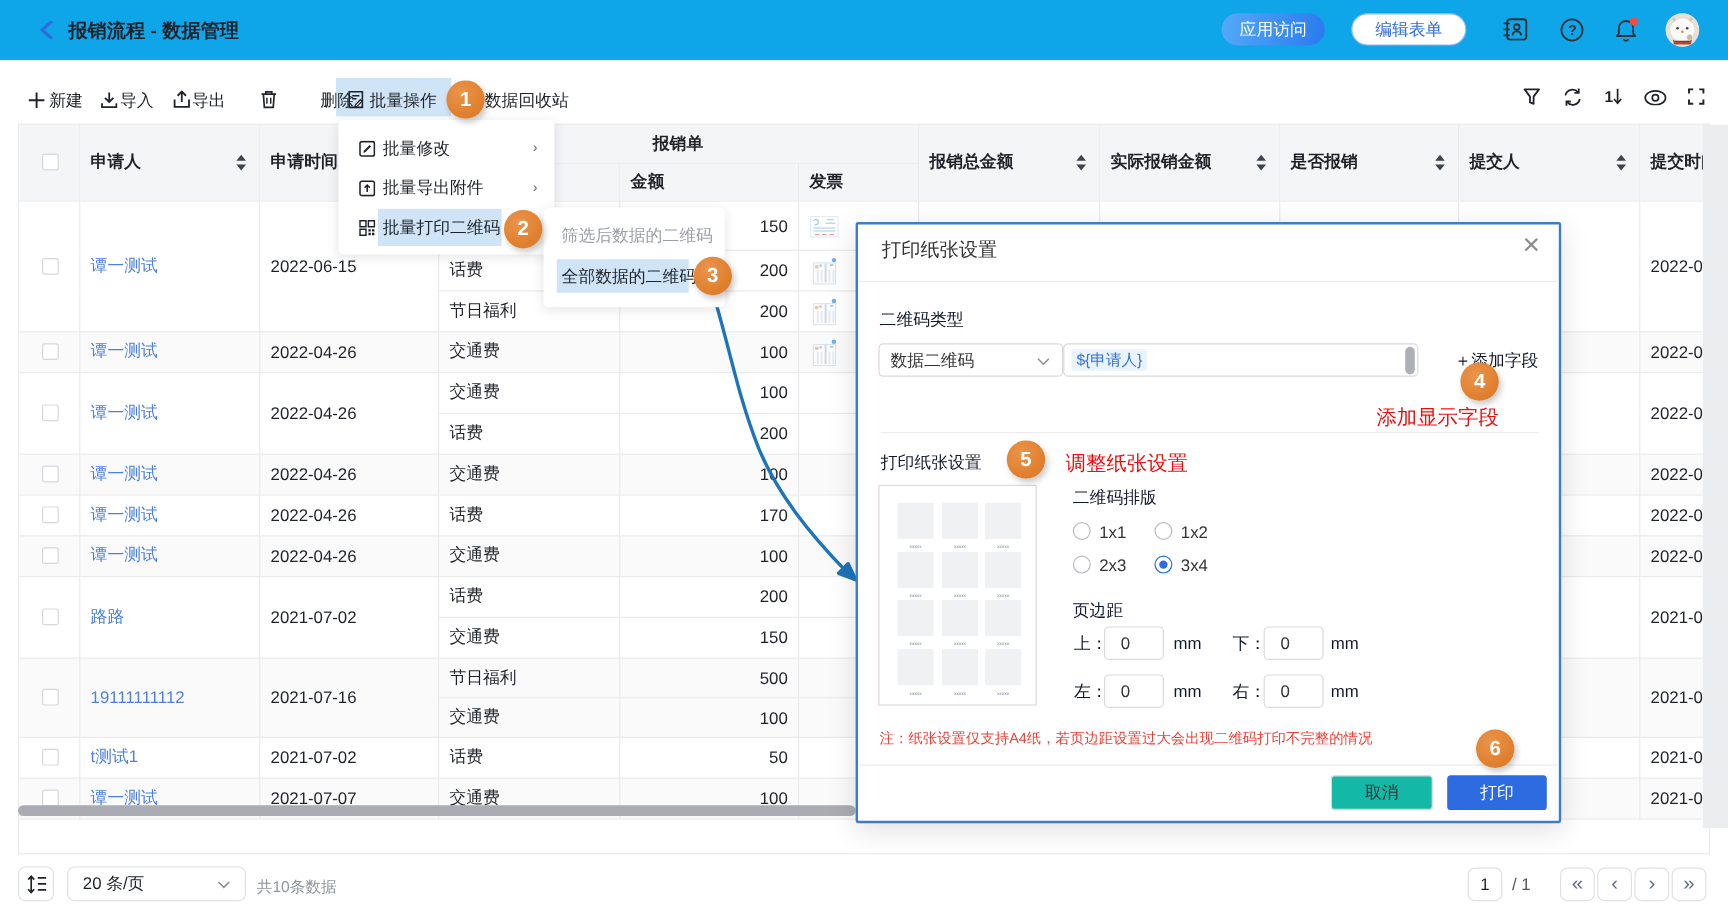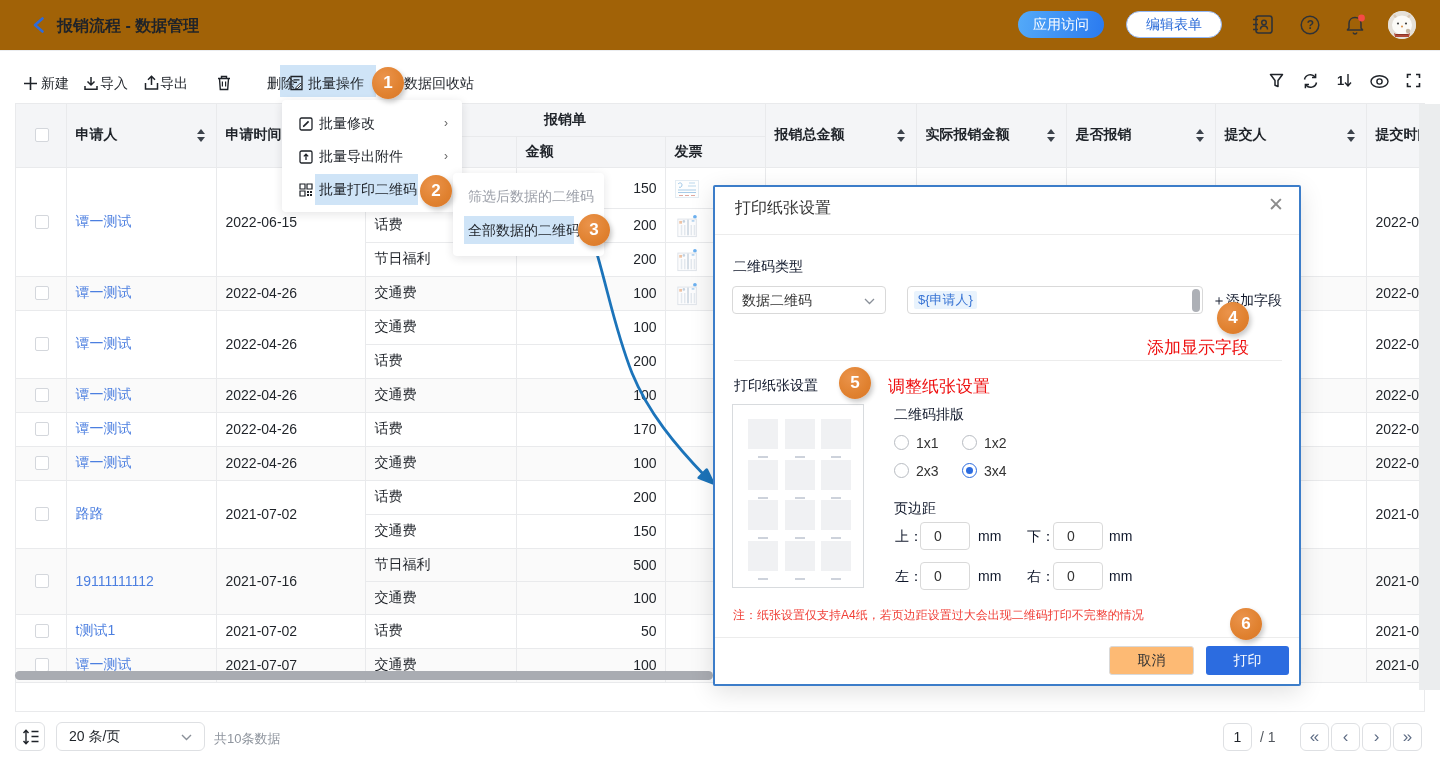--- a/index.html
+++ b/index.html
@@ -2,21 +2,21 @@
 <html lang="zh"><head>
 <meta charset="utf-8">
 <style>
   * { margin:0; padding:0; box-sizing:border-box; }
   html,body { width:1440px; height:757px; overflow:hidden; }
   body { font-family:"Liberation Sans",sans-serif; font-size:14px; color:#1f2329; background:#fff; position:relative; }
   .abs { position:absolute; }
   svg { display:block; }
 
   
-  .topbar { position:absolute; left:0; top:0; width:1440px; height:51px; background:#a16207; border-bottom:1px solid #ebedf0; }
+  .topbar { position:absolute; left:0; top:0; width:1440px; height:51px; background:#0ea5e9; border-bottom:1px solid #ebedf0; }
   .title { position:absolute; left:57px; top:16px; font-size:16px; font-weight:bold; color:#1f2329; }
   .backic { position:absolute; left:32px; top:17px; }
   .btn-primary { position:absolute; left:1018px; top:11px; width:86px; height:27px; border-radius:14px; background:linear-gradient(100deg,#54aaf8,#2a7af0); color:#fff; font-size:14px; text-align:center; line-height:27px; }
   .btn-outline { position:absolute; left:1126px; top:11px; width:96px; height:27px; border-radius:14px; background:#fff; border:1px solid #94b8f7; color:#2b6bd8; font-size:14px; text-align:center; line-height:25px; }
 
   
   .toolbar { position:absolute; left:0; top:51px; width:1440px; height:52px; background:#fff; }
   .titem { position:absolute; top:21px; height:22px; line-height:22px; font-size:14px; color:#1f2329; white-space:nowrap; }
   .batch-bg { position:absolute; left:280px; top:-2px; width:96px; height:32px; background:#cfe4f7; }
 
@@ -57,36 +57,36 @@
   
   .ncircle { position:absolute; width:32px; height:32px; border-radius:50%; background:radial-gradient(circle at 38% 32%,#eb944c,#e0812f 60%,#d8762a); color:#fff; font-size:17px; font-weight:bold; text-align:center; line-height:32px; box-shadow:2px 3px 5px rgba(0,0,0,.22); z-index:60; }
 
   
   .modal { position:absolute; left:713px; top:185px; width:588px; height:501px; background:#fff; border:2px solid #3c7dc9; border-radius:2px; box-shadow:0 6px 24px rgba(0,0,0,.12); z-index:40; }
   .m-title { position:absolute; left:20px; top:11px; font-size:16px; color:#333; }
   .m-close { position:absolute; right:15px; top:6px; font-size:19px; color:#8c8c8c; }
   .m-hr { position:absolute; left:0; right:0; height:1px; background:#ececec; }
   .m-label { position:absolute; font-size:14px; color:#0f172a; }
   .m-select { position:absolute; left:17px; top:99px; width:154px; height:28px; border:1px solid #d9d9d9; border-radius:4px; line-height:26px; padding-left:9px; color:#333; }
-  .m-input { position:absolute; left:192px; top:99px; width:296px; height:28px; border:1px solid #d9d9d9; border-radius:4px; }
+  .m-input { position:absolute; left:171px; top:99px; width:296px; height:28px; border:1px solid #d9d9d9; border-radius:4px; }
   .m-tag { position:absolute; left:6px; top:4px; height:18px; background:#e9f3fd; color:#3773d4; font-size:13px; line-height:18px; padding:0 4px; border-radius:2px; }
   .m-ibar { position:absolute; right:2px; top:2px; width:8px; height:23px; background:#adb0b6; border-radius:4px; }
   .m-gray { position:absolute; left:14px; top:134px; font-size:12px; color:#c3c7cf; }
   .m-red { position:absolute; color:#ee0f0f; font-size:17px; font-family:"Liberation Serif",serif; white-space:nowrap; }
   .m-note { position:absolute; left:18px; top:420px; font-size:12px; color:#f03e36; font-weight:normal; }
   .prev { position:absolute; left:17px; top:217px; width:132px; height:184px; border:1px solid #d8dbde; background:#fff; }
   .pcell { position:absolute; width:30px; }
   .psq { width:30px; height:30px; background:#f0f1f3; }
   .pxx { font-size:5px; color:#7d8aa0; text-align:center; margin-top:4px; transform:scale(.8); }
   .radio { position:absolute; width:15px; height:15px; border:1px solid #b8bcc2; border-radius:50%; background:#fff; }
   .radio.sel { border:1.5px solid #2c6ce0; }
   .radio.sel::after { content:""; position:absolute; left:2.5px; top:2.5px; width:7px; height:7px; border-radius:50%; background:#2c6ce0; }
   .rlabel { position:absolute; font-size:14px; color:#333; }
   .m-min { position:absolute; width:50px; height:28px; border:1px solid #d9d9d9; border-radius:4px; line-height:26px; padding-left:13px; color:#333; }
-  .m-btn-cancel { position:absolute; left:394px; top:459px; width:85px; height:29px; border:1px solid #d9d9d9; border-radius:3px; background:#fdba74; text-align:center; line-height:27px; color:#333; }
+  .m-btn-cancel { position:absolute; left:394px; top:459px; width:85px; height:29px; border:1px solid #d9d9d9; border-radius:3px; background:#14b8a6; text-align:center; line-height:27px; color:#333; }
   .m-btn-ok { position:absolute; left:491px; top:459px; width:83px; height:29px; border-radius:3px; background:#2c6ce0; text-align:center; line-height:29px; color:#fff; }
 </style>
 </head>
 <body>
 
 <div class="topbar">
   <svg class="backic" width="13" height="16" viewBox="0 0 13 16">
       <path d="M10.5 1.5 L3 8 L10.5 14.5" fill="none" stroke="#2e6bdb" stroke-width="2.6" stroke-linecap="round" stroke-linejoin="round"></path>
     </svg>
   <div class="title">报销流程 - 数据管理</div>

